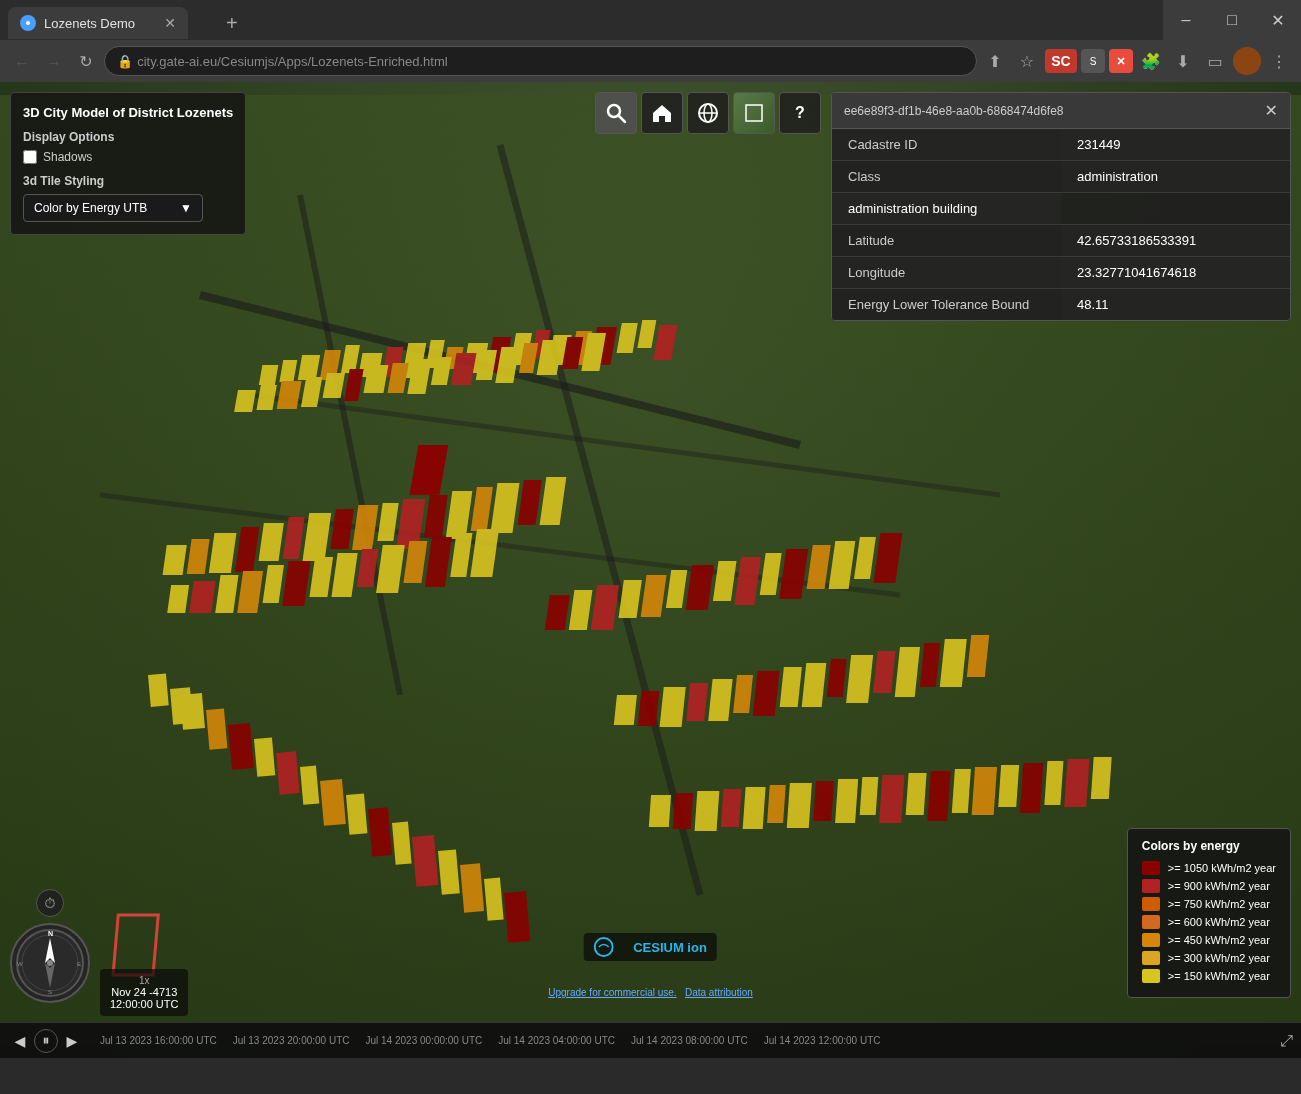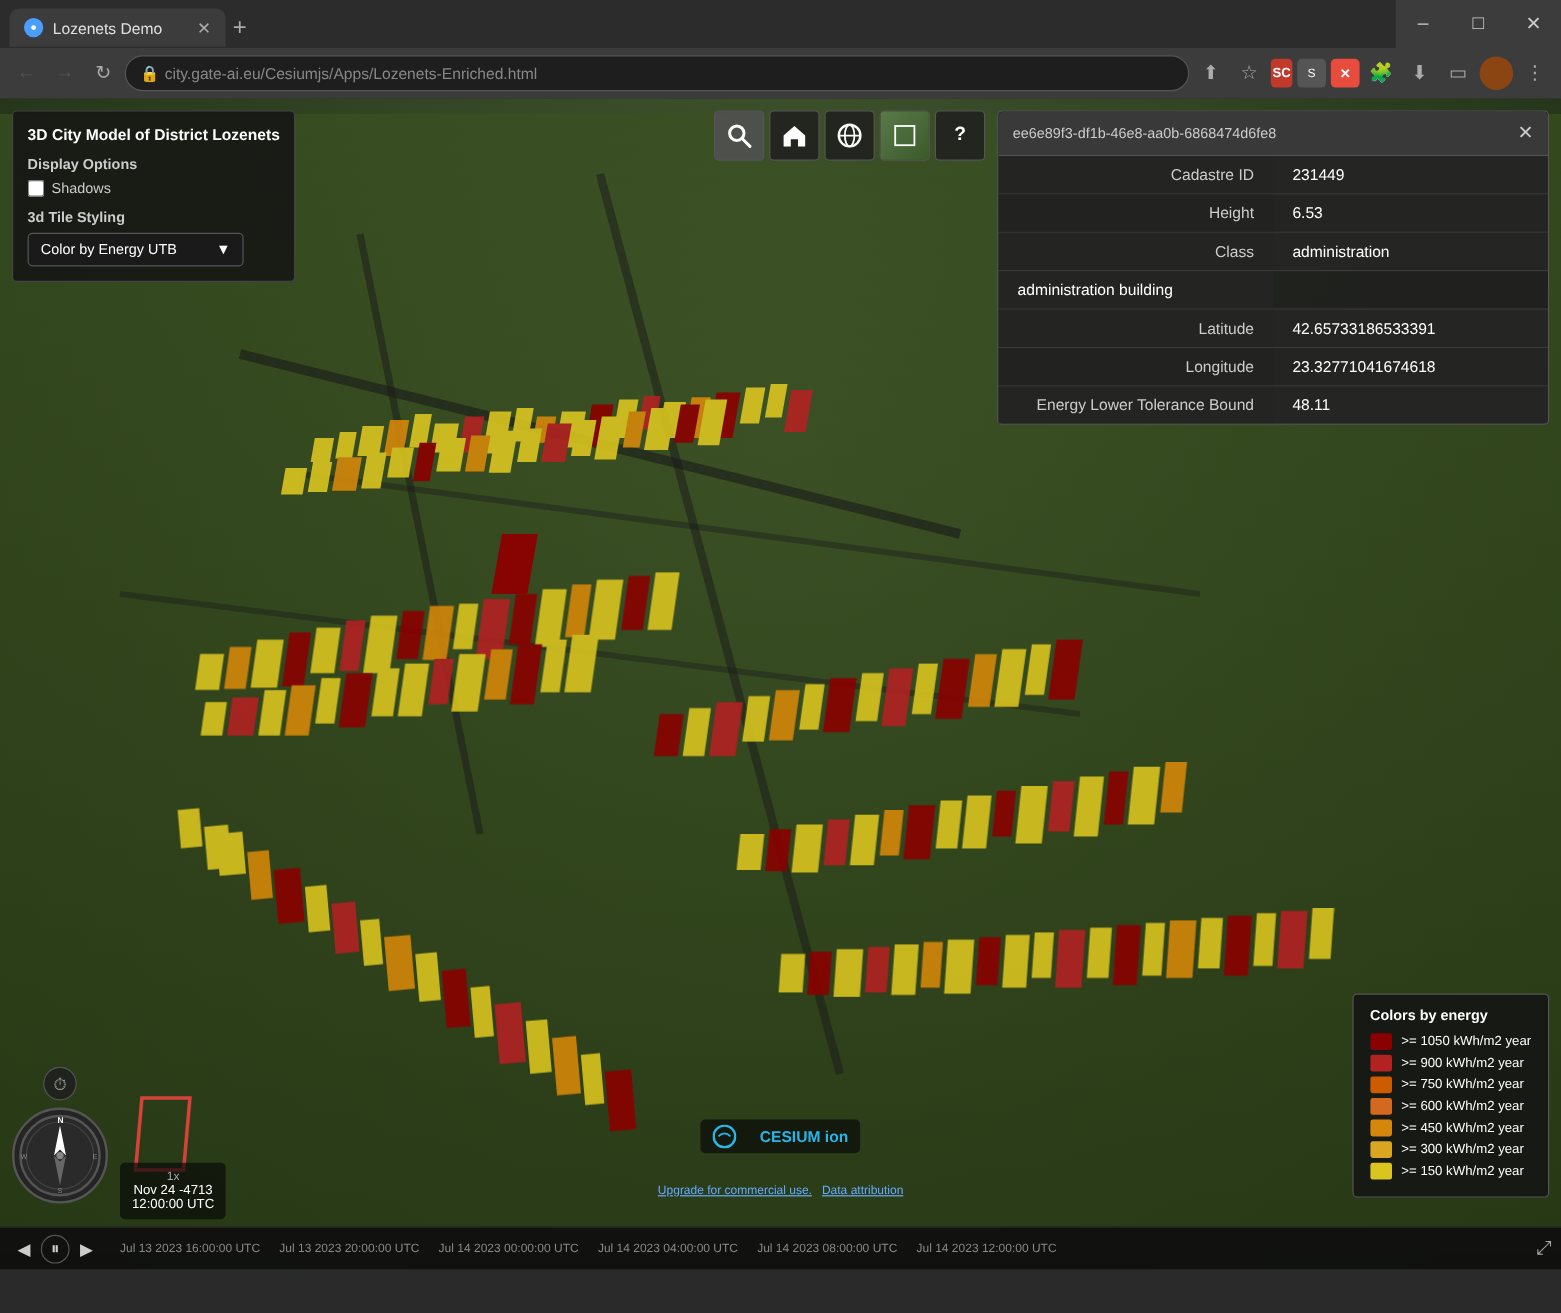--- a/index.html
+++ b/index.html
@@ -85,21 +85,21 @@
       align-items: center;
       justify-content: space-between;
       border-bottom: 1px solid #555;
       border-radius: 4px 4px 0 0;
     }
     .info-panel-header span { font-size: 12px; color: #ccc; }
     .info-close { background: none; border: none; color: #ccc; font-size: 16px; cursor: pointer; }
     .info-table { width: 100%; }
     .info-row { display: flex; border-bottom: 1px solid #3a3a3a; }
     .info-row:last-child { border-bottom: none; }
-    .info-label { padding: 8px 16px; font-size: 13px; color: #ccc; width: 50%; text-align: right; background: rgba(40,40,40,0.5); }
+    .info-label { padding: 8px 16px; font-size: 13px; color: #ccc; width: 50%; text-align: left; background: rgba(40,40,40,0.5); }
     .info-value { padding: 8px 16px; font-size: 13px; color: #fff; width: 50%; background: rgba(50,50,50,0.3); }
 
     
     .toolbar {
       position: absolute;
       top: 10px;
       right: 480px;
       display: flex;
       gap: 4px;
     }
@@ -234,21 +234,21 @@
     .info-row:nth-child(even) .info-label { background: rgba(35,35,35,0.5); }
     .info-row:nth-child(even) .info-value { background: rgba(45,45,45,0.3); }
 
     .tab-bar-row { display: flex; align-items: stretch; }
   </style>
 </head>
 <body>
 
 <div class="browser-chrome">
   <div class="tab-bar-row">
-    <div class="tab-bar" style="flex:1; display:flex; ">
+    <div class="tab-bar" style="flex:1; display:flex; gap:32px;">
       <div class="tab">
         <div class="tab-favicon">
           <svg width="10" height="10" viewBox="0 0 10 10">
               <circle cx="5" cy="5" r="5" fill="#4a9eff"></circle>
               <circle cx="5" cy="5" r="2" fill="white"></circle>
             </svg>
         </div>
         <span>Lozenets Demo</span>
         <span class="tab-close">✕</span>
       </div>
@@ -265,21 +265,21 @@
     <button class="nav-btn disabled">→</button>
     <button class="nav-btn">↻</button>
     <div class="address-bar">
       <span>🔒</span>
       <span>city.gate-ai.eu/Cesiumjs/Apps/Lozenets-Enriched.html</span>
     </div>
     <div class="nav-icons">
       <button class="nav-icon">⬆</button>
       <button class="nav-icon">☆</button>
 
-      <div style="width:18px;height:24px;background:#c0392b;border-radius:4px;display:flex;align-items:center;justify-content:center;color:#fff;font-size:11px;font-weight:bold;">SC</div>
+      <div style="width:32px;height:24px;background:#c0392b;border-radius:4px;display:flex;align-items:center;justify-content:center;color:#fff;font-size:14px;font-weight:bold;">SC</div>
       <div style="width:24px;height:24px;background:#555;border-radius:4px;display:flex;align-items:center;justify-content:center;color:#fff;font-size:10px;">S</div>
       <div style="width:24px;height:24px;background:#e74c3c;border-radius:4px;display:flex;align-items:center;justify-content:center;color:#fff;font-size:11px;font-weight:bold;">✕</div>
       <button class="nav-icon">🧩</button>
       <button class="nav-icon">⬇</button>
       <button class="nav-icon">▭</button>
       <div class="profile-icon"></div>
       <button class="nav-icon">⋮</button>
     </div>
   </div>
 </div>
@@ -514,24 +514,20 @@
         <span>ee6e89f3-df1b-46e8-aa0b-6868474d6fe8</span>
         <button class="info-close">✕</button>
       </div>
       <div class="info-table">
 
         <div class="info-row">
           <div class="info-label">Cadastre ID</div>
           <div class="info-value">231449</div>
         </div>
         <div class="info-row">
-          <div class="info-label">Height</div>
-          <div class="info-value">6.53</div>
-        </div>
-        <div class="info-row">
           <div class="info-label">Class</div>
           <div class="info-value">administration</div>
         </div>
         <div class="info-row">
           <div class="info-value">administration building</div>
         </div>
         <div class="info-row">
           <div class="info-label">Latitude</div>
           <div class="info-value">42.65733186533391</div>
         </div>

